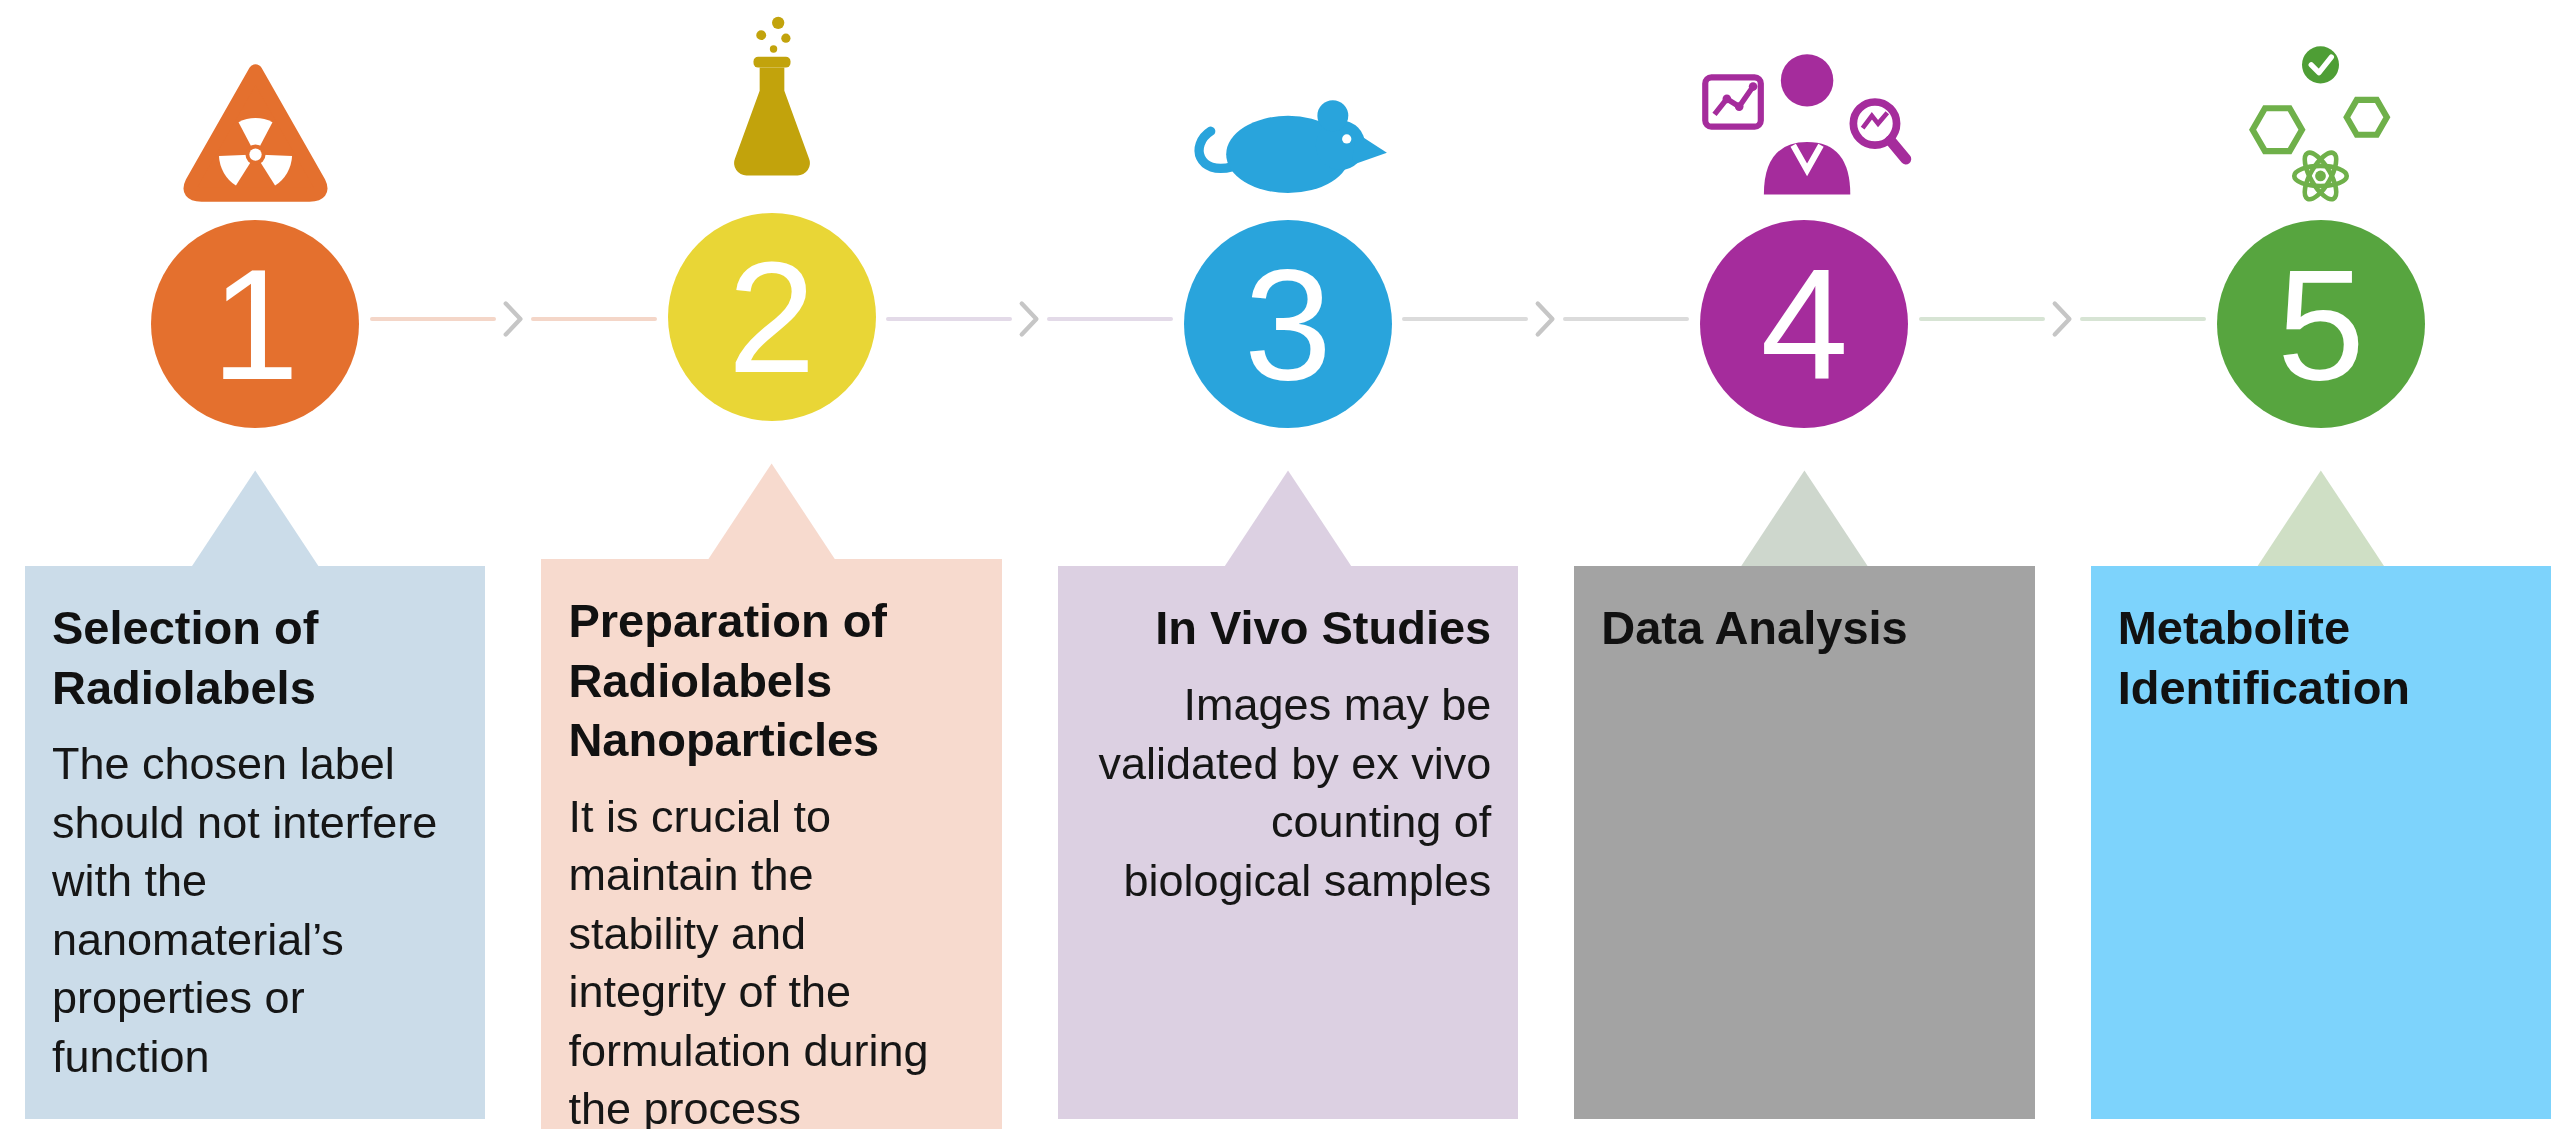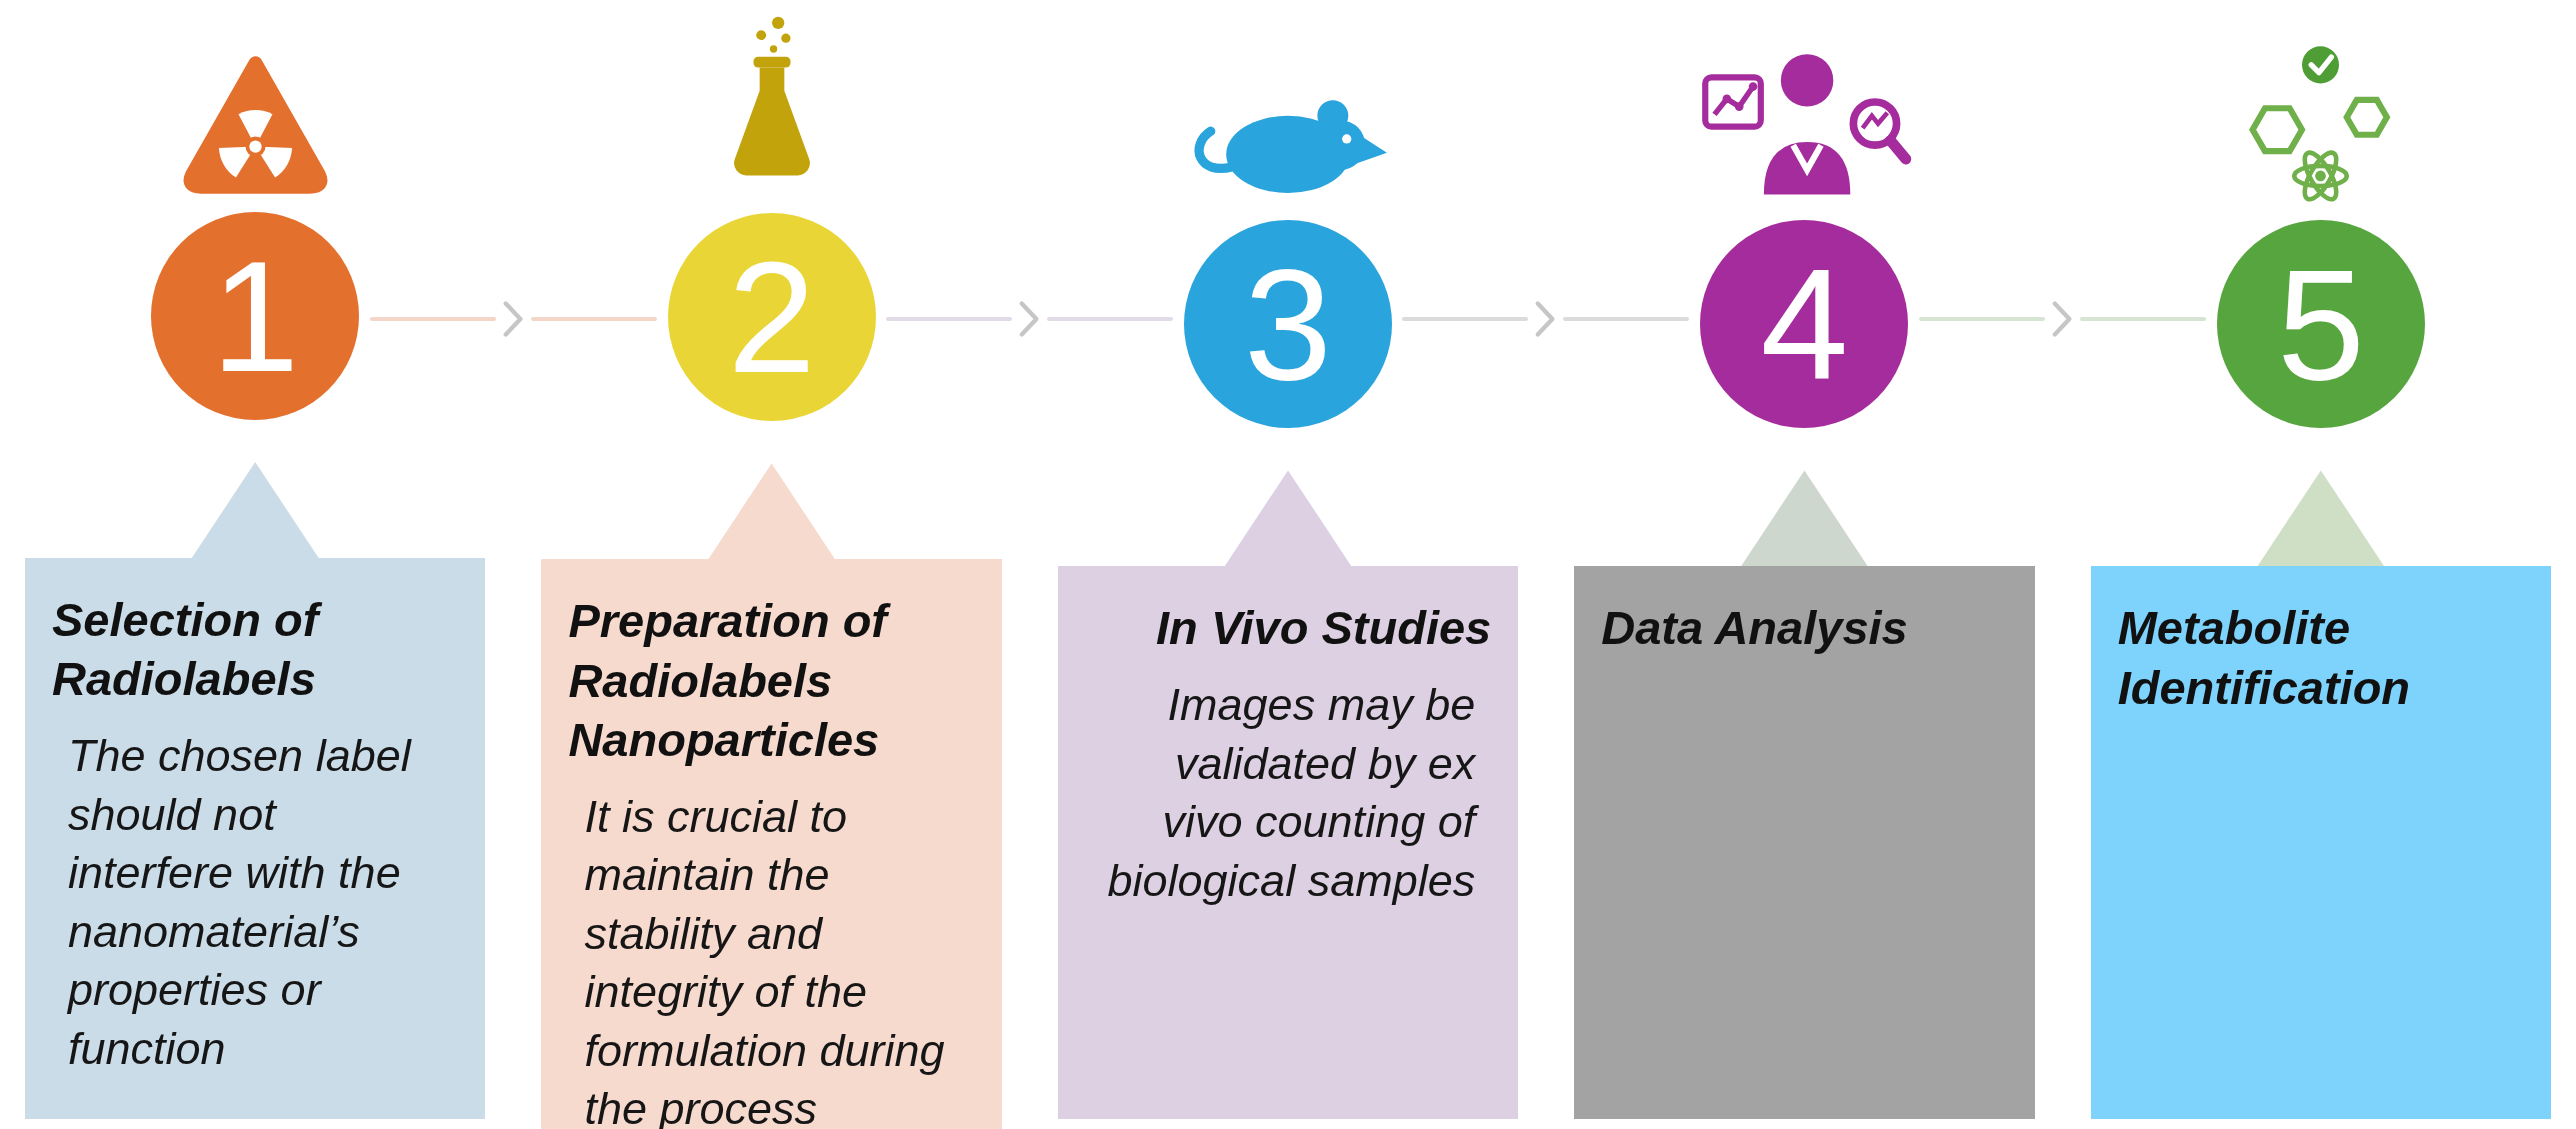--- a/index.html
+++ b/index.html
@@ -18,24 +18,23 @@
     display:flex;align-items:center;justify-content:center;flex:0 0 auto;
   }
   .circle .num{color:#ffffff;font-size:158px;line-height:1;}
   .pointer{
     width:127px;height:96px;margin-top:42px;flex:0 0 auto;
     clip-path:polygon(50% 0,100% 100%,0 100%);
   }
   .box{
     align-self:stretch;flex:1 1 auto;box-sizing:border-box;
     padding:22px 27px 25px;
-    font-style:italic;
   }
   .box h3{margin:10px 0 18.5px;font-size:47px;line-height:1.26;color:#111111;font-weight:700;}
-  .box p{margin:16px;font-size:45px;line-height:1.3;color:#161616;}
+  .box p{margin:0;font-size:45px;line-height:1.3;color:#161616;}
   .connector{
     position:absolute;top:291px;height:56px;width:287px;
     display:flex;align-items:center;
   }
   .connector .line{flex:1 1 auto;height:3.1px;border-radius:1.9px;}
   .connector svg{width:25px;height:38px;margin:0 5px;flex:0 0 auto;}
   .c0{left:370px;} .c1{left:886px;} .c2{left:1402px;} .c3{left:1919px;}
 </style>
 </head>
 <body>

